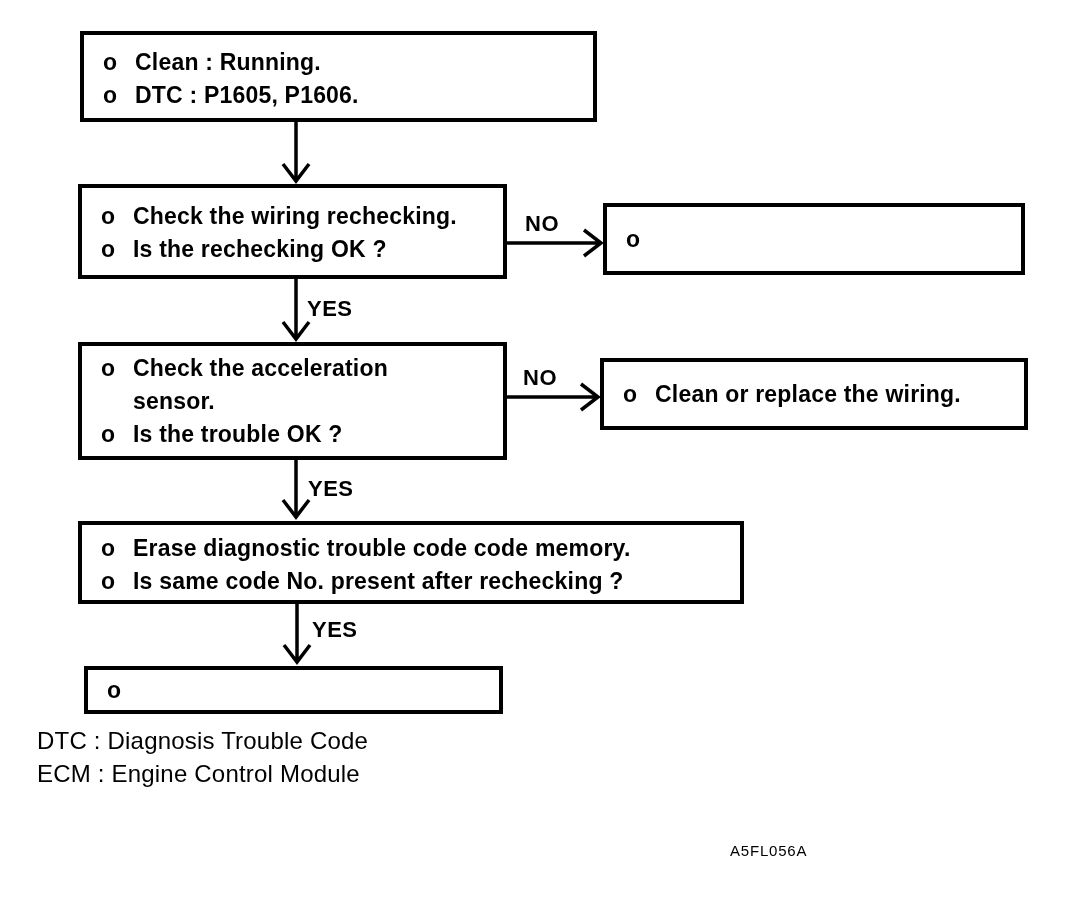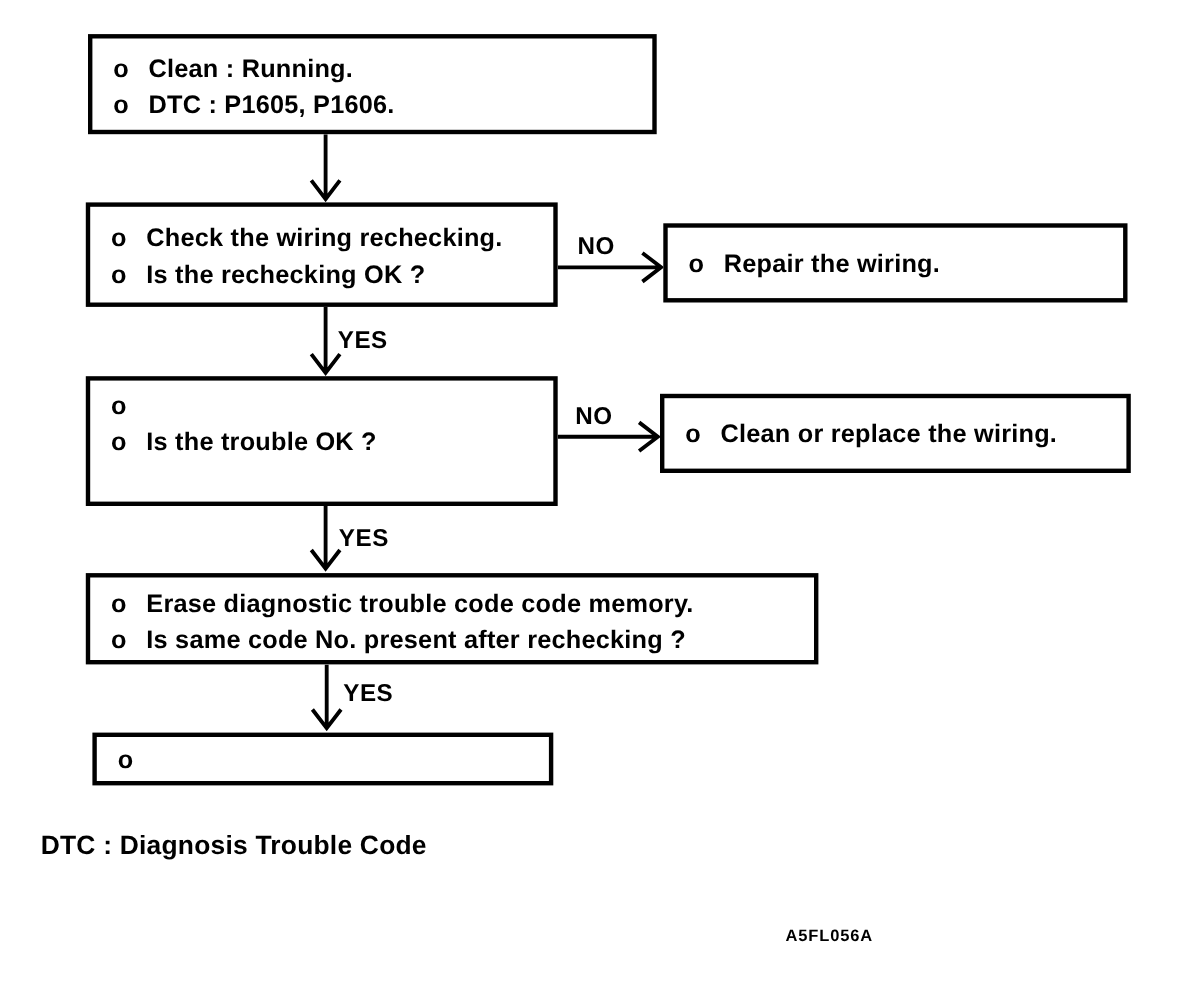--- a/index.html
+++ b/index.html
@@ -64,32 +64,32 @@
   .arrow path {
     stroke: #000000;
     stroke-width: 3.5;
     fill: none;
     stroke-linecap: butt;
     stroke-linejoin: miter;
   }
   .footnotes {
     position: absolute;
     left: 37px;
-    top: 752px;
+    top: 724px;
     font-size: 24px;
-    font-weight: 700;
+    font-weight: 400;
     line-height: 33px;
     letter-spacing: 0.2px;
   }
   .figure-code {
     position: absolute;
-    left: 714px;
+    left: 730px;
     top: 842px;
     font-size: 15px;
-    font-weight: 700;
+    font-weight: 400;
     letter-spacing: 0.8px;
   }
 </style>
 </head>
 <body>
 
 <div class="canvas">
 
   <div class="node" style="left:80px; top:31px; width:517px; height:91px;">
     <div class="inner" style="padding-top:11px;">
@@ -123,34 +123,34 @@
 
   <div class="edge-label" style="left:525px; top:210px;">NO</div>
   <svg class="arrow" style="left:507px; top:221px;" width="97" height="44" viewBox="0 0 97 44">
     <path d="M0 22 L94 22 M77 9 L94 22 L77 35"></path>
   </svg>
 
   <div class="node vcenter" style="left:603px; top:203px; width:422px; height:72px;">
     <div class="inner">
       <div class="item">
         <span class="bullet">o</span>
-        <span class="item-text">Repair the wiring.</span>
       </div>
     </div>
   </div>
 
   <div class="edge-label" style="left:307px; top:295px;">YES</div>
   <svg class="arrow" style="left:274px; top:279px;" width="44" height="63" viewBox="0 0 44 63">
     <path d="M22 0 L22 60 M9 43 L22 60 L35 43"></path>
   </svg>
 
   <div class="node" style="left:78px; top:342px; width:429px; height:118px;">
     <div class="inner" style="padding-top:6px;">
       <div class="item">
         <span class="bullet">o</span>
+        <span class="item-text narrow">Check the acceleration sensor.</span>
       </div>
       <div class="item">
         <span class="bullet">o</span>
         <span class="item-text">Is the trouble OK ?</span>
       </div>
     </div>
   </div>
 
   <div class="edge-label" style="left:523px; top:364px;">NO</div>
   <svg class="arrow" style="left:507px; top:375px;" width="94" height="44" viewBox="0 0 94 44">
@@ -192,17 +192,18 @@
   <div class="node vcenter" style="left:84px; top:666px; width:419px; height:48px;">
     <div class="inner">
       <div class="item">
         <span class="bullet">o</span>
       </div>
     </div>
   </div>
 
   <div class="footnotes">
     <div>DTC : Diagnosis Trouble Code</div>
+    <div>ECM : Engine Control Module</div>
   </div>
 
   <div class="figure-code">A5FL056A</div>
 
 </div>
 
 </body></html>

